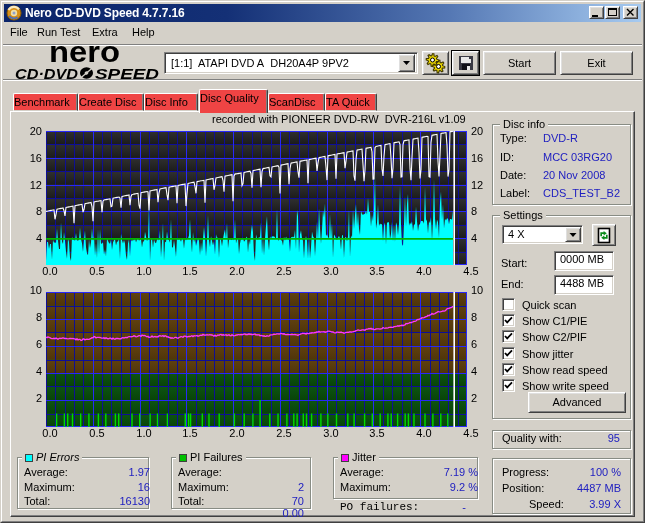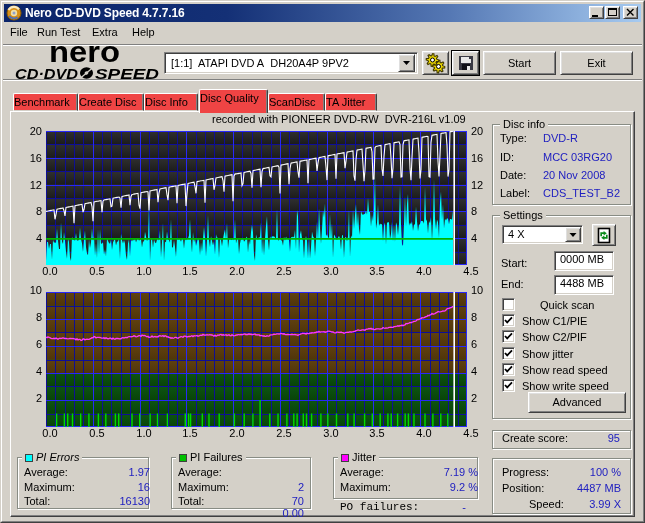--- a/index.html
+++ b/index.html
@@ -83,21 +83,21 @@
 <div class="btn" style="left:483px;top:51px;width:73px;height:24px;line-height:22px;">Start</div>
 <div class="btn" style="left:560px;top:51px;width:73px;height:24px;line-height:22px;">Exit</div>
 <div class="etch-h" style="left:3px;top:79px;width:639px;"></div>
 
 <div class="ab" style="left:10px;top:111px;width:625px;height:406px;border:1px solid;border-color:#ffffff #404040 #404040 #ffffff;box-shadow: inset -1px -1px 0 #808080;background:#d4d0c8;"></div>
 
 <div class="tab" style="left:13px;width:65px;">Benchmark</div>
 <div class="tab" style="left:78px;width:66px;">Create Disc</div>
 <div class="tab" style="left:144px;width:54px;">Disc Info</div>
 <div class="tab" style="left:268px;width:57px;">ScanDisc</div>
-<div class="tab" style="left:325px;width:52px;">TA Jitter</div>
+<div class="tab" style="left:325px;width:52px;">TA Quick</div>
 <div class="tab" style="left:199px;top:89px;width:69px;height:24px;border-bottom:0;box-shadow: inset -1px 0 0 #808080;z-index:5;">Disc Quality</div>
 <div class="lbl" style="left:212px;top:113px;">recorded with PIONEER DVD-RW&nbsp; DVR-216L v1.09</div>
 <svg width="421" height="134" style="position:absolute;left:46px;top:131px">
 <defs>
 <linearGradient id="gb" x1="0" y1="0" x2="0" y2="1">
         <stop offset="0" stop-color="#303030"></stop>
         <stop offset="1" stop-color="#1c1c1c"></stop>
       </linearGradient>
 </defs>
 <rect width="421" height="134" fill="#181818"></rect>
@@ -265,21 +265,21 @@
 <path d="M10.8,7.8 L10.8,10.8 L8,10.8" stroke="#0a8a1a" stroke-width="1.7" fill="none"></path>
 <path d="M8.4,8.5 L8.4,13.1 L5.2,10.8 Z" fill="#0a8a1a"></path>
 </svg></div>
 <div class="lbl" style="left:501px;top:257px;">Start:</div>
 <div class="ab sunken" style="left:554px;top:251px;width:60px;height:20px;"></div>
 <div class="lbl" style="left:560px;top:253px;">0000 MB</div>
 <div class="lbl" style="left:501px;top:278px;">End:</div>
 <div class="ab sunken" style="left:554px;top:275px;width:60px;height:20px;"></div>
 <div class="lbl" style="left:560px;top:277px;">4488 MB</div>
 <div class="cb" style="left:502px;top:298px;"></div>
-<div class="lbl" style="left:522px;top:299px;margin-left:18px;">Quick scan</div>
+<div class="lbl" style="left:522px;top:299px;">Quick scan</div>
 <div class="cb" style="left:502px;top:314px;">
     <svg width="11" height="11" viewBox="0 0 11 11" style="position:absolute;left:0;top:0">
       <path d="M2,5 L4.2,7.4 L9,2.4" stroke="#000" stroke-width="1.8" fill="none"></path>
     </svg>
   </div>
 <div class="lbl" style="left:522px;top:315px;">Show C1/PIE</div>
 <div class="cb" style="left:502px;top:330px;">
     <svg width="11" height="11" viewBox="0 0 11 11" style="position:absolute;left:0;top:0">
       <path d="M2,5 L4.2,7.4 L9,2.4" stroke="#000" stroke-width="1.8" fill="none"></path>
     </svg>
@@ -299,21 +299,21 @@
 <div class="lbl" style="left:522px;top:364px;">Show read speed</div>
 <div class="cb" style="left:502px;top:379px;">
     <svg width="11" height="11" viewBox="0 0 11 11" style="position:absolute;left:0;top:0">
       <path d="M2,5 L4.2,7.4 L9,2.4" stroke="#000" stroke-width="1.8" fill="none"></path>
     </svg>
   </div>
 <div class="lbl" style="left:522px;top:380px;">Show write speed</div>
 <div class="btn" style="left:528px;top:392px;width:98px;height:21px;line-height:19px;">Advanced</div>
 
 <div class="grp" style="left:492px;top:430px;width:139px;height:19px;"></div>
-<div class="lbl" style="left:502px;top:432px;">Create score:</div>
+<div class="lbl" style="left:502px;top:432px;">Quality with:</div>
 <div class="val" style="left:560px;top:432px;width:60px;">95</div>
 
 <div class="grp" style="left:492px;top:458px;width:139px;height:56px;"></div>
 <div class="lbl" style="left:502px;top:466px;">Progress:</div>
 <div class="val" style="left:540px;top:466px;width:81px;">100 %</div>
 <div class="lbl" style="left:502px;top:482px;">Position:</div>
 <div class="val" style="left:540px;top:482px;width:81px;">4487 MB</div>
 <div class="lbl" style="left:502px;top:498px;margin-left:27px;">Speed:</div>
 <div class="val" style="left:540px;top:498px;width:81px;">3.99 X</div>
 

